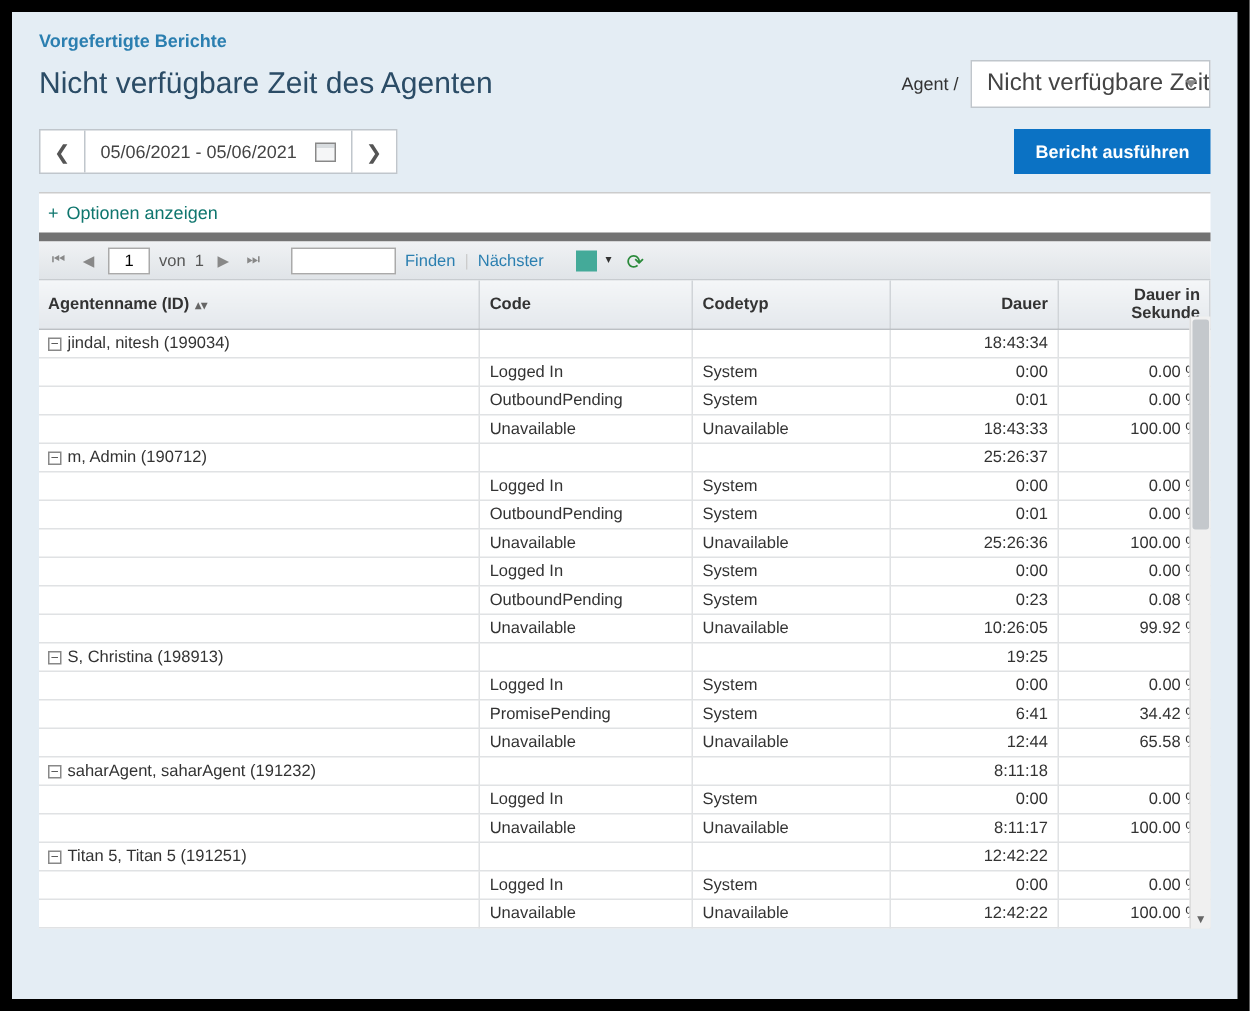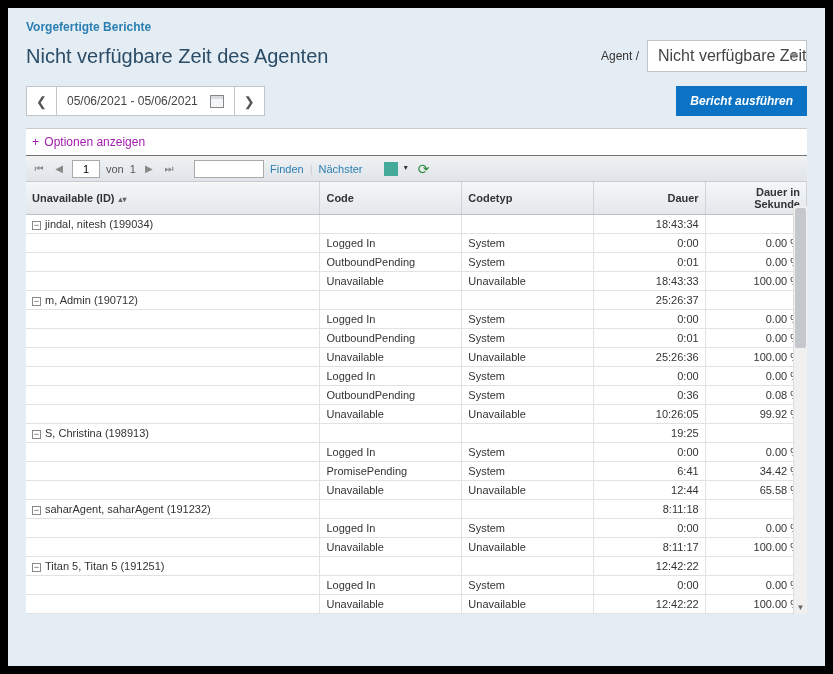--- a/index.html
+++ b/index.html
@@ -13,23 +13,23 @@
 .agent-selector { display: flex; align-items: center; gap: 8px; font-size: 12px; color: #333; }
 .agent-dropdown { background: #fff; border: 1px solid #c0c6cc; padding: 6px 26px 6px 10px; font-size: 16px; color: #444; position: relative; width: 160px; white-space: nowrap; overflow: hidden; }
 .agent-dropdown::after { content: ''; position: absolute; right: 8px; top: 50%; transform: translateY(-50%); border-left: 4px solid transparent; border-right: 4px solid transparent; border-top: 5px solid #888; }
 .controls-row { display: flex; justify-content: space-between; align-items: center; margin-bottom: 12px; }
 .date-group { display: flex; align-items: stretch; background: #fff; border: 1px solid #c0c6cc; height: 30px; }
 .date-nav { width: 30px; display: flex; align-items: center; justify-content: center; color: #555; cursor: pointer; font-size: 13px; }
 .date-nav.left { border-right: 1px solid #c0c6cc; }
 .date-nav.right { border-left: 1px solid #c0c6cc; }
 .date-display { display: flex; align-items: center; padding: 12px 10px; color: #444; font-size: 12px; gap: 12px; }
 .cal-icon { width: 14px; height: 13px; display: inline-block; position: relative; border: 1px solid #888; background: linear-gradient(180deg, #d8dcdf 0 3px, #f5f6f7 3px 100%); }
-.run-btn { background: #0b72c4; color: #fff; border: none; padding: 8px 14px; font-size: 12px; font-weight: bold; cursor: pointer; font-style: italic; }
+.run-btn { background: #0b72c4; color: #fff; border: none; padding: 8px 14px; font-size: 12px; font-weight: bold; cursor: pointer; }
 .report-area { background: #fff; border-top: 1px solid #ccc; }
-.options-bar { padding: 6px 4px; font-size: 12px; color: #a21caf; border-bottom: 1px solid #737373; }
+.options-bar { padding: 6px 4px; font-size: 12px; color: #0f766e; border-bottom: 6px solid #737373; }
 .options-bar span { margin-left: 2px; }
 .pager-bar { background: linear-gradient(#f0f2f4, #e0e4e8); border-bottom: 1px solid #c8ccd0; height: 26px; display: flex; align-items: center; padding: 0 6px; gap: 6px; font-size: 11px; color: #555; }
 .pager-btn { width: 14px; height: 14px; display: inline-flex; align-items: center; justify-content: center; color: #888; cursor: pointer; font-size: 10px; }
 .pager-input { width: 28px; height: 18px; border: 1px solid #aaa; text-align: center; font-size: 11px; }
 .find-input { width: 70px; height: 18px; border: 1px solid #aaa; font-size: 11px; padding: 0 3px; }
 .pager-link { color: #2b7fb0; cursor: pointer; }
 .pager-sep { color: #ccc; }
 .export-icon { width: 14px; height: 14px; background: #4a9; display: inline-block; position: relative; }
 .export-icon::after { content: '▾'; font-size: 8px; color: #333; position: absolute; right: -10px; top: 1px; }
 .refresh-icon { color: #2a8a3a; font-size: 14px; margin-left: 14px; cursor: pointer; }
@@ -114,21 +114,21 @@
       <table class="grid">
         <colgroup>
           <col class="col-agent">
               <col class="col-code">
               <col class="col-type">
               <col class="col-dur">
               <col class="col-sec">
         </colgroup>
         <thead>
           <tr>
-            <th><span>Unavailable (ID)</span><span class="sort-ind">▴▾</span></th>
+            <th><span>Agentenname (ID)</span><span class="sort-ind">▴▾</span></th>
             <th>Code</th>
             <th>Codetyp</th>
             <th class="num">Dauer</th>
             <th class="num">Dauer in Sekunde</th>
           </tr>
         </thead>
         <tbody id="grid-body">
               <tr class="agent-row">
                 <td><span class="expand-btn">−</span><span>jindal, nitesh (199034)</span></td>
                 <td></td>
@@ -189,21 +189,21 @@
                 <td></td>
                 <td>Logged In</td>
                 <td>System</td>
                 <td class="num">0:00</td>
                 <td class="num">0.00 %</td>
               </tr>
               <tr class="detail-row">
                 <td></td>
                 <td>OutboundPending</td>
                 <td>System</td>
-                <td class="num">0:36</td>
+                <td class="num">0:23</td>
                 <td class="num">0.08 %</td>
               </tr>
               <tr class="detail-row">
                 <td></td>
                 <td>Unavailable</td>
                 <td>Unavailable</td>
                 <td class="num">10:26:05</td>
                 <td class="num">99.92 %</td>
               </tr>
               <tr class="agent-row">

